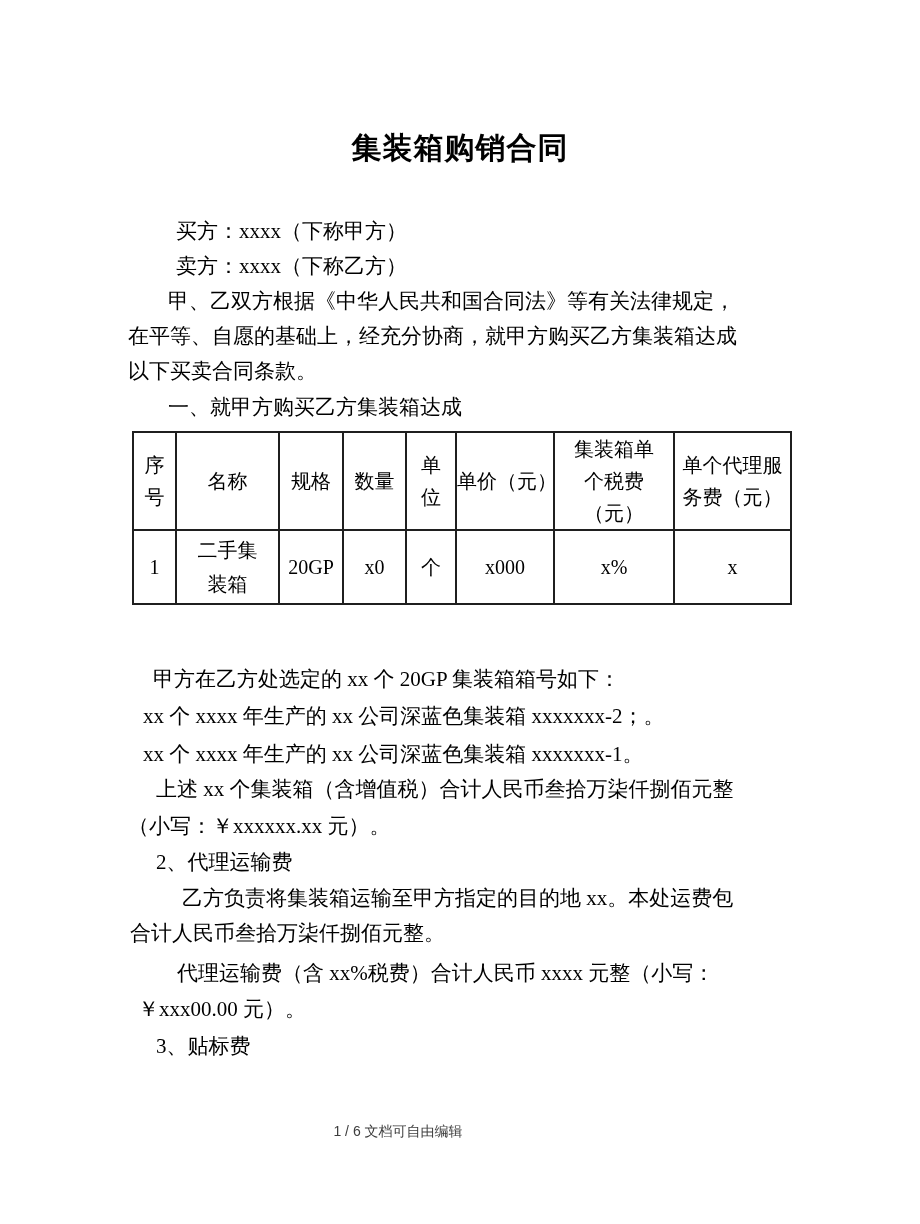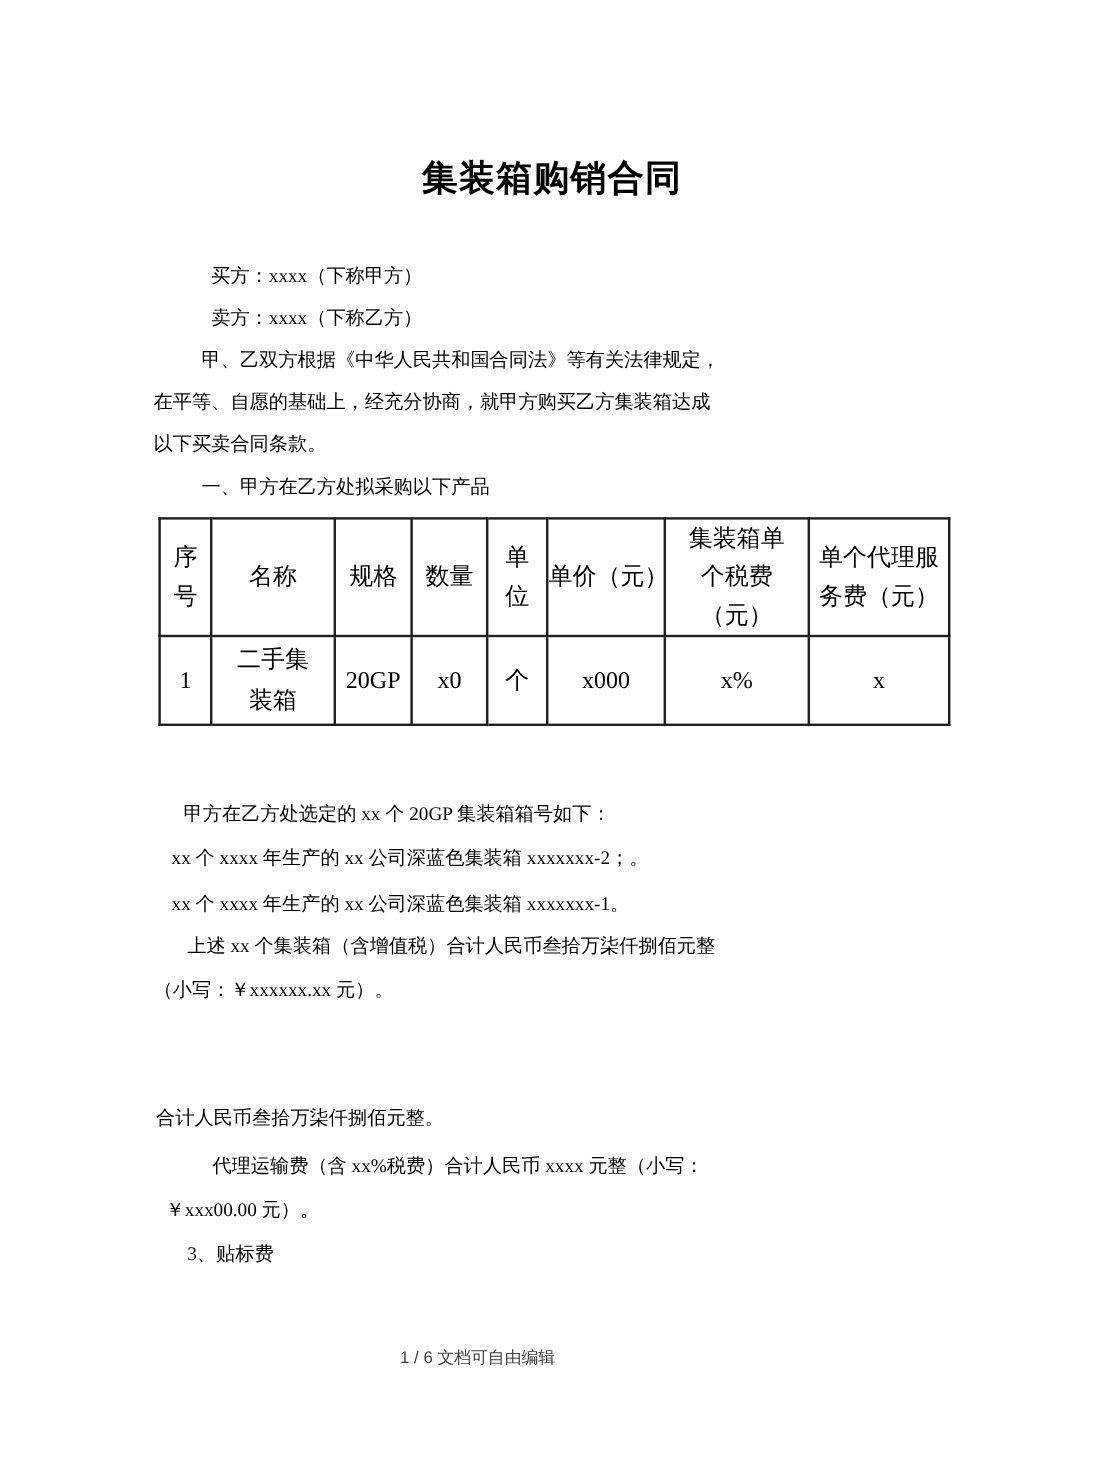--- a/index.html
+++ b/index.html
@@ -8,21 +8,21 @@
     font-family:"Liberation Serif","DejaVu Serif",serif;color:#000000;
     overflow:hidden;
   }
   .page{position:absolute;left:0;top:0;width:920px;height:1224px;background:#ffffff;padding-left:24px;}
   .title{
     position:absolute;top:128px;left:0;width:920px;margin:0;
     text-align:center;font-size:30px;font-weight:700;letter-spacing:1px;
     font-family:"Liberation Sans","DejaVu Sans",sans-serif;
   }
   .ln{
-    position:absolute;font-size:16px;line-height:36px;white-space:pre;
+    position:absolute;font-size:21px;line-height:36px;white-space:pre;
   }
   table.contract{
     position:absolute;top:431px;left:132px;width:658px;
     border-collapse:collapse;table-layout:fixed;
   }
   table.contract td{
     border:2px solid #1f1f1f;text-align:center;vertical-align:middle;
     font-size:20px;line-height:34px;white-space:pre;padding:0;overflow:hidden;
   }
   tr.hdr td{line-height:32px;}
@@ -38,21 +38,21 @@
 
 <div class="page">
 
   <h1 class="title">集装箱购销合同</h1>
 
   <div class="ln" style="top:213px;left:176px">买方：xxxx（下称甲方）</div>
   <div class="ln" style="top:248px;left:176px">卖方：xxxx（下称乙方）</div>
   <div class="ln" style="top:283px;left:168px">甲、乙双方根据《中华人民共和国合同法》等有关法律规定，</div>
   <div class="ln" style="top:318px;left:128px">在平等、自愿的基础上，经充分协商，就甲方购买乙方集装箱达成</div>
   <div class="ln" style="top:353px;left:128px">以下买卖合同条款。</div>
-  <div class="ln" style="top:389px;left:168px">一、甲方在乙方处拟采购以下产品</div>
+  <div class="ln" style="top:389px;left:168px">一、就甲方购买乙方集装箱达成</div>
 
   <table class="contract">
     <colgroup>
       <col style="width:43px">
         <col style="width:103px">
         <col style="width:64px">
         <col style="width:63px">
       <col style="width:50px">
         <col style="width:98px">
         <col style="width:120px">
@@ -86,20 +86,22 @@
       <td>x</td>
     </tr>
   </tbody>
     </table>
 
   <div class="ln" style="top:661px;left:153px">甲方在乙方处选定的 xx 个 20GP 集装箱箱号如下：</div>
   <div class="ln" style="top:698px;left:143px">xx 个 xxxx 年生产的 xx 公司深蓝色集装箱 xxxxxxx-2；。</div>
   <div class="ln" style="top:736px;left:143px">xx 个 xxxx 年生产的 xx 公司深蓝色集装箱 xxxxxxx-1。</div>
   <div class="ln" style="top:808px;left:128px">（小写：￥xxxxxx.xx 元）。</div>
   <div class="ln" style="top:771px;left:156px">上述 xx 个集装箱（含增值税）合计人民币叁拾万柒仟捌佰元整</div>
+  <div class="ln" style="top:844px;left:156px">2、代理运输费</div>
+  <div class="ln" style="top:880px;left:182px">乙方负责将集装箱运输至甲方指定的目的地 xx。本处运费包</div>
   <div class="ln" style="top:915px;left:130px">合计人民币叁拾万柒仟捌佰元整。</div>
   <div class="ln" style="top:955px;left:177px">代理运输费（含 xx%税费）合计人民币 xxxx 元整（小写：</div>
   <div class="ln" style="top:991px;left:138px">￥xxx00.00 元）。</div>
   <div class="ln" style="top:1028px;left:156px">3、贴标费</div>
 
   <div class="footer">1 / 6 文档可自由编辑</div>
 
 </div>
 
 </body></html>

